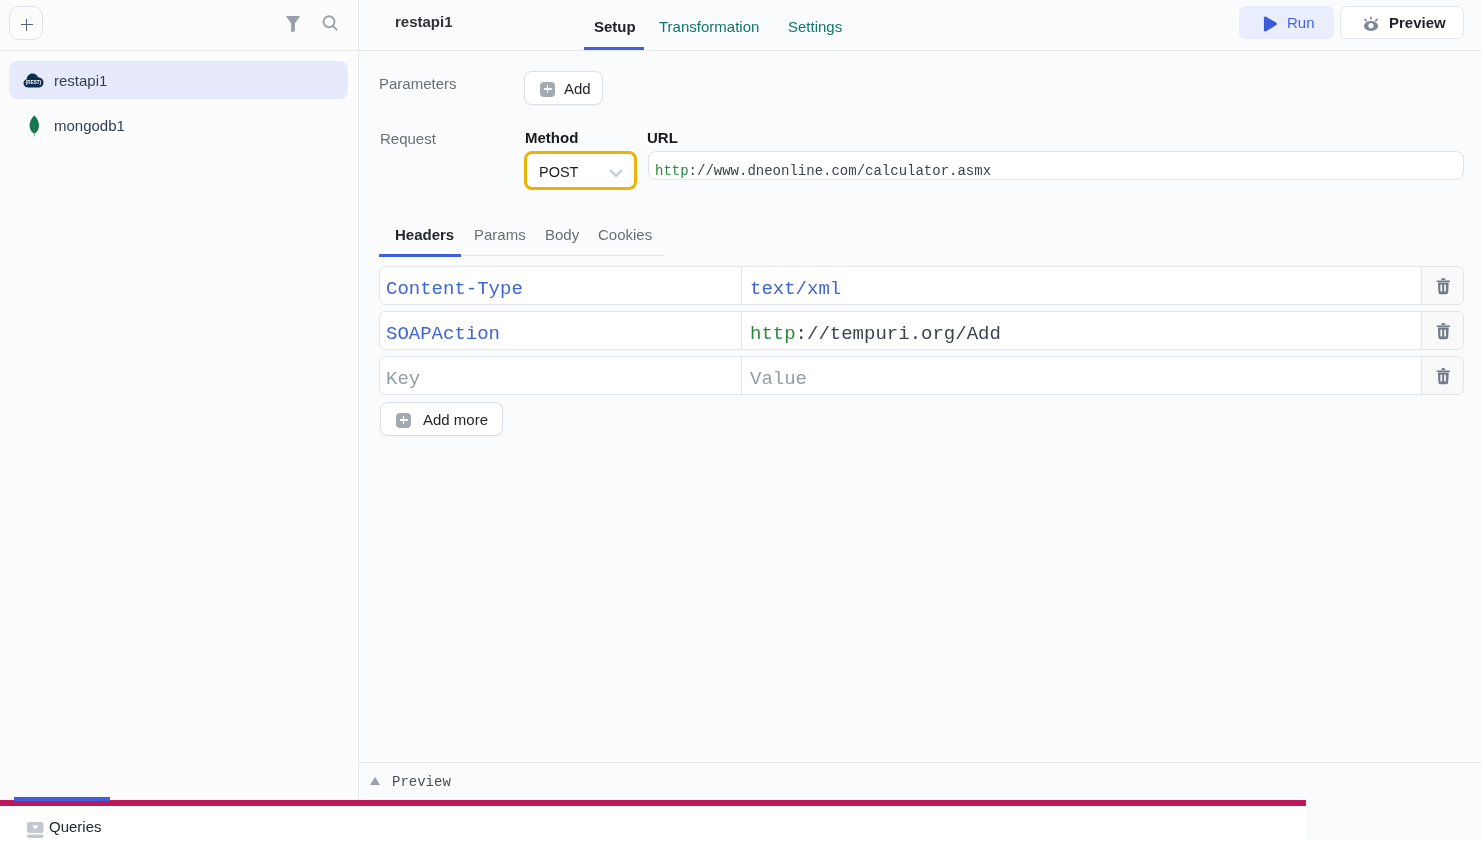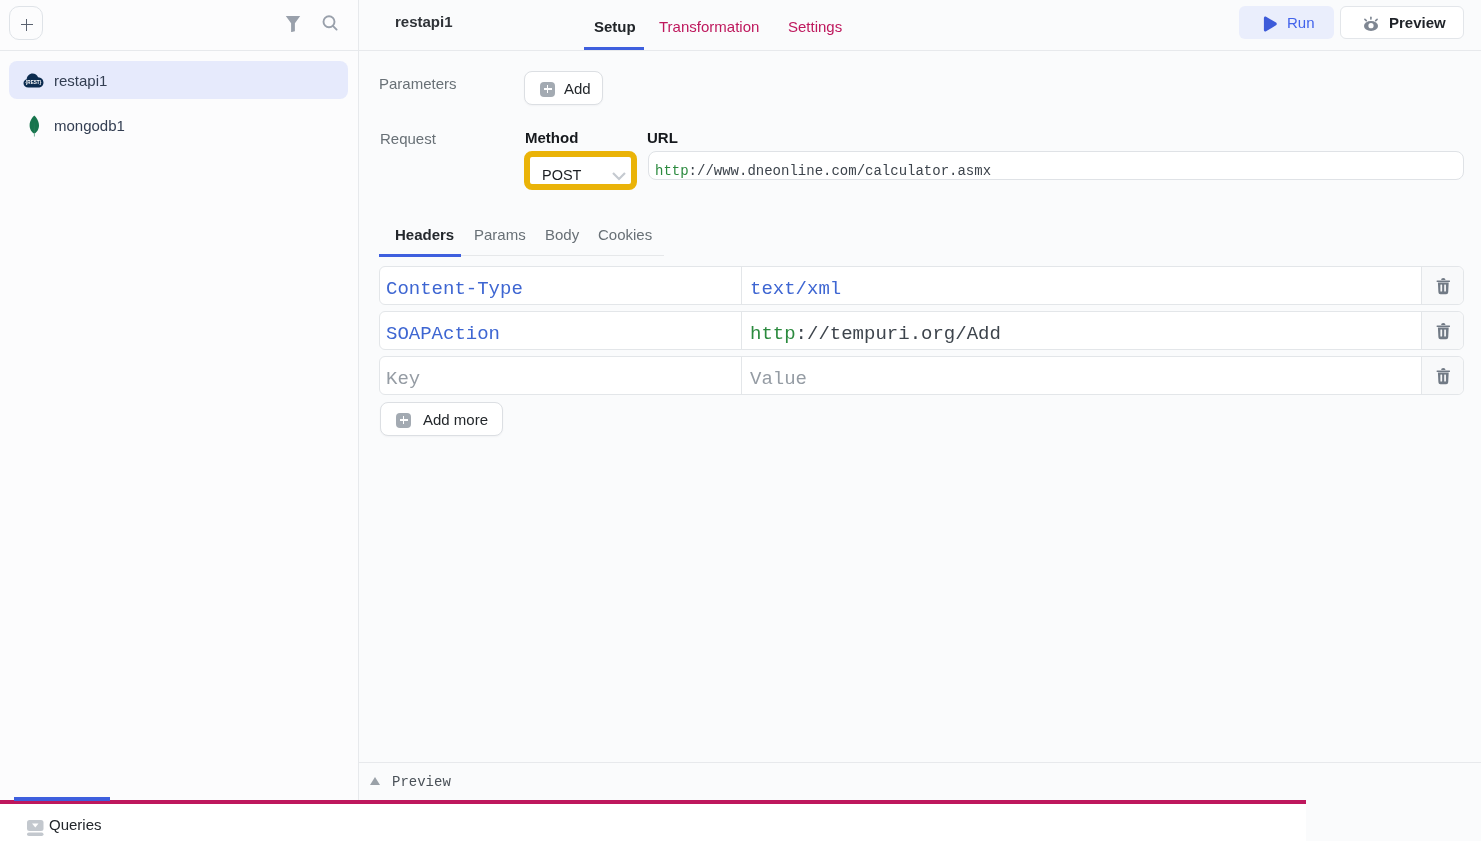--- a/index.html
+++ b/index.html
@@ -15,21 +15,21 @@
   #btn-plus:before { content:""; position:absolute; left:10.5px; top:16.5px; width:12px; height:1.9px; background:#5a6270; }
   #btn-plus:after { content:""; position:absolute; left:15.6px; top:11.5px; width:1.9px; height:12px; background:#5a6270; }
   .side-item { position:absolute; left:9px; width:339px; height:38px; border-radius:8px; display:flex; align-items:center; }
   .side-item .label { position:absolute; left:45px; font-size:15px; font-weight:500; color:#333e52; }
   #item1 { top:61px; background:#e6eafc; }
   #item2 { top:105px; }
 
   
   #header { position:absolute; left:359px; top:0; width:1122px; height:51px; border-bottom:1px solid #e7e9ec; }
   #title { position:absolute; left:395px; top:13px; font-size:15px; font-weight:700; color:#2f3338; }
-  .tab1 { position:absolute; top:18px; font-size:15px; color:#be185d; }
+  .tab1 { position:absolute; top:18px; font-size:15px; color:#0f766e; }
   #tab-setup { left:594px; color:#202428; font-weight:600; }
   #tab-transf { left:659px; }
   #tab-settings { left:788px; }
   #setup-line { position:absolute; left:584px; top:47px; width:60px; height:3px; background:#3e5fde; }
 
   #btn-run { position:absolute; left:1239px; top:6px; width:95px; height:33px; background:#eaeefc; border-radius:6px; }
   #btn-run .txt { position:absolute; left:48px; top:8px; font-size:15px; font-weight:500; color:#4263eb; }
   #btn-preview { position:absolute; left:1340px; top:6px; width:124px; height:33px; background:#fff; border:1px solid #e3e6ea; border-radius:6px; }
   #btn-preview .txt { position:absolute; left:48px; top:7px; font-size:15px; font-weight:600; color:#1f2329; }
 
@@ -39,21 +39,21 @@
   .plus-sq { position:absolute; left:15px; top:9.5px; width:15px; height:15px; background:#a3aab2; border-radius:4px; }
   .plus-sq:before { content:""; position:absolute; left:3.5px; top:6.8px; width:8px; height:1.5px; background:#fff; }
   .plus-sq:after { content:""; position:absolute; left:6.8px; top:3.5px; width:1.5px; height:8px; background:#fff; }
   .btn-add .txt { position:absolute; left:39px; top:8px; font-size:15px; font-weight:500; color:#23272b; }
 
   #add1 { left:524px; top:71px; width:79px; height:34px; }
   #addmore { left:380px; top:402px; width:123px; height:34px; }
   #addmore .txt { left:42px; }
 
   .flabel { position:absolute; font-size:15px; font-weight:700; color:#16191d;text-align:center; }
-  #method-sel { position:absolute; left:524px; top:151px; width:113px; height:39px; background:#fff; border:6px solid #eab308; border-radius:8px; }
+  #method-sel { position:absolute; left:524px; top:151px; width:113px; height:39px; background:#fff; border:3px solid #eab308; border-radius:8px; }
   #method-sel .txt { position:absolute; left:12px; top:10px; font-size:14.5px; color:#1b1e22; }
   #url-input { position:absolute; left:648px; top:151px; width:816px; height:29px; background:#fff; border:1px solid #dfe2e6; border-radius:8px; }
   #url-input .txt { position:absolute; left:6px; top:10.5px; font-size:14px; color:#3d444c; }
   .grn { color:#2b8a3e; }
 
   
   .tab2 { position:absolute; top:226px; font-size:15px; color:#687076; }
   #t-headers { left:395px; color:#24282d; font-weight:700; }
   #t-params { left:474px; }
   #t-body { left:545px; }
@@ -72,21 +72,21 @@
   #row1 { top:266px; }
   #row2 { top:311px;padding-left:21px; }
   #row3 { top:356px; }
 
   
   #prevbar { position:absolute; left:359px; top:762px; width:1122px; height:38px; border-top:1px solid #e7e9ec; }
   #prevbar .tri { position:absolute; left:370px; top:776px; width:0; height:0; border-left:5px solid transparent; border-right:5px solid transparent; border-bottom:8px solid #9aa1a8; }
   #prevbar .txt { position:absolute; left:33px; top:10.5px; font-size:14px; color:#4a5158; }
 
   
-  #qbar { position:absolute; left:0; top:800px; width:1306px; height:41px; background:#fff; border-top:4px solid #be185d; }
+  #qbar { position:absolute; left:0; top:800px; width:1306px; height:41px; background:#fff; border-top:6px solid #be185d; }
   #qind { position:absolute; left:14px; top:797px; width:96px; height:4px; background:#3e5fde; z-index:3; }
   #qbar .txt { position:absolute; left:49px; top:12px; font-size:15px; font-weight:500; color:#22262b; }
 </style>
 </head>
 <body>
 
 <div id="sidebar">
   <div id="side-top">
     <div id="btn-plus"></div>
     <svg class="abs" style="left:285px; top:15px;" width="16" height="17" viewBox="0 0 16 17">

